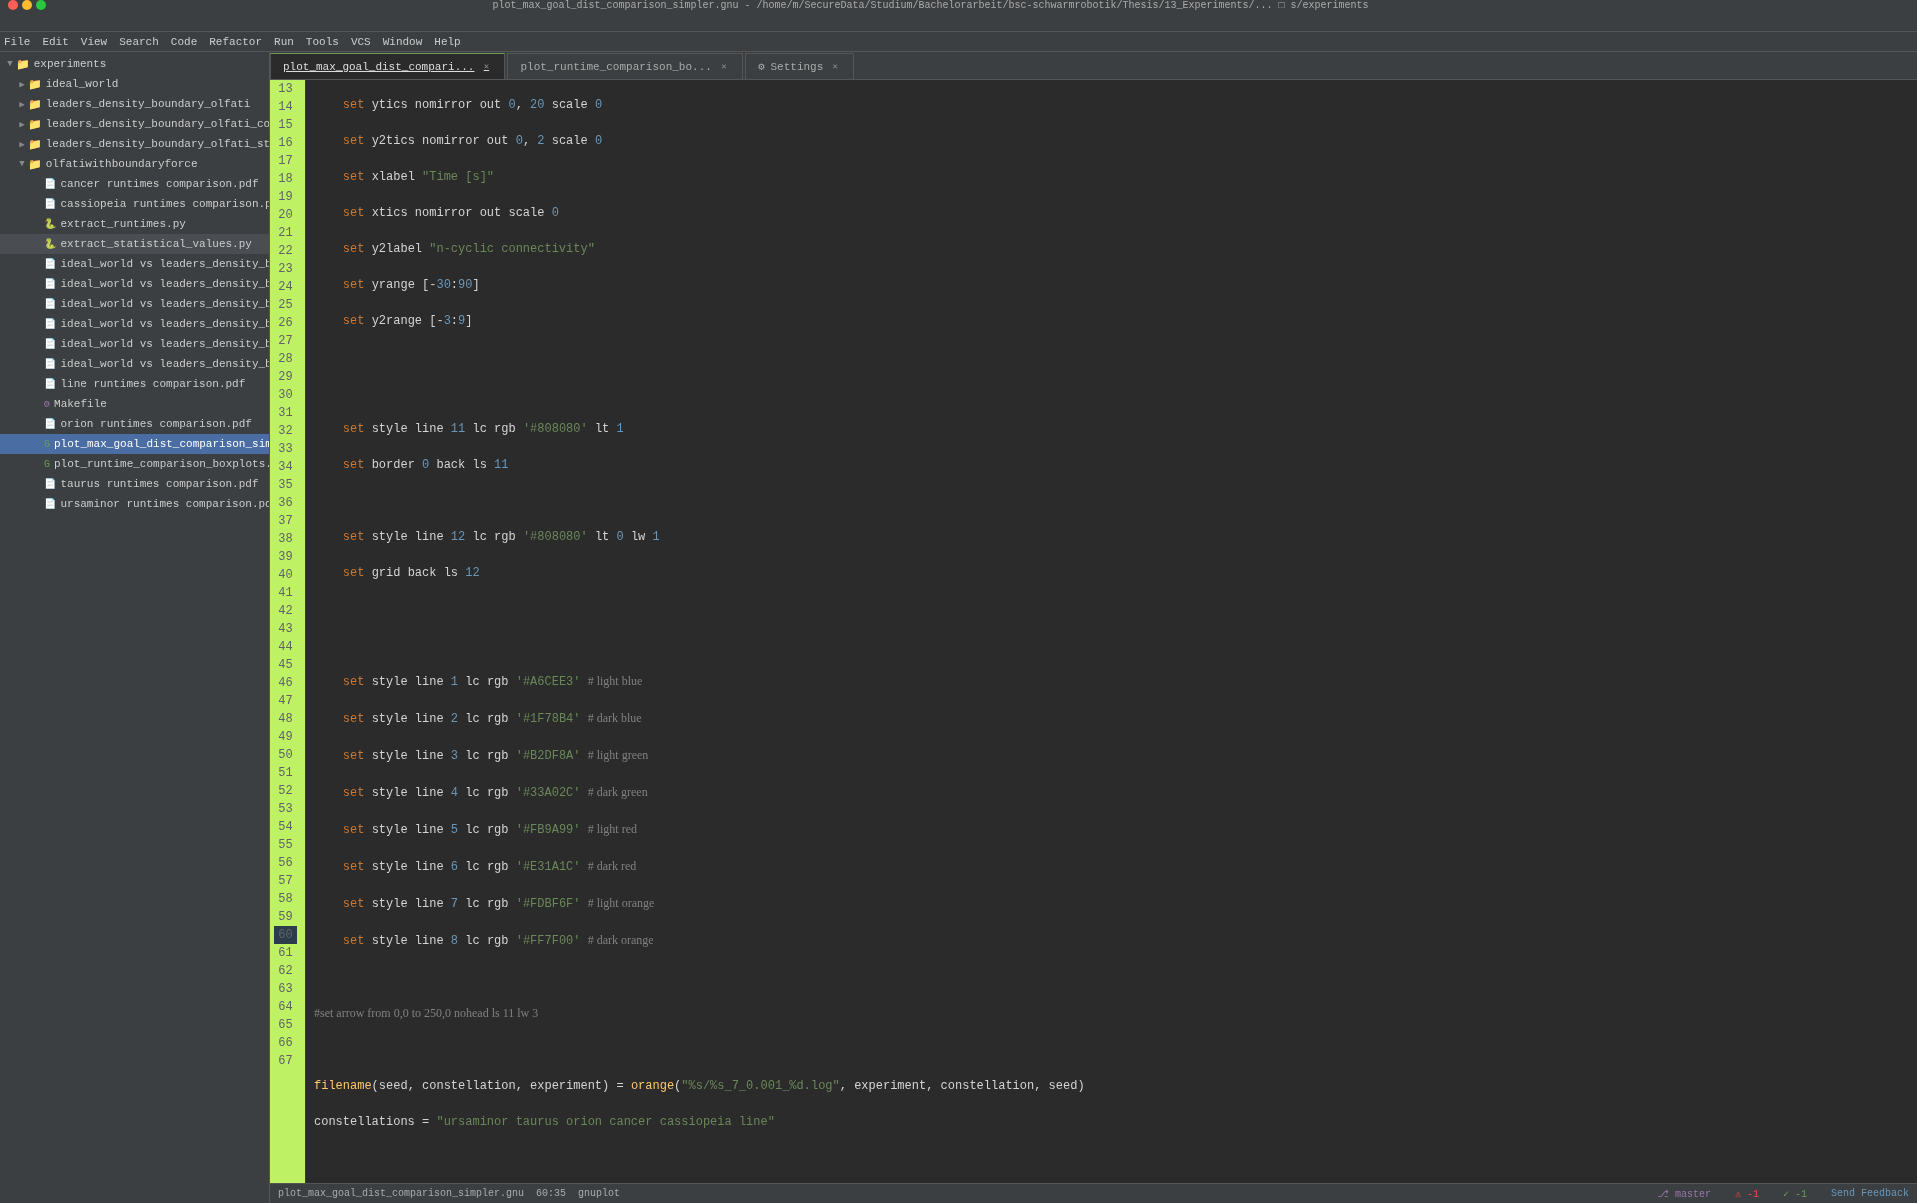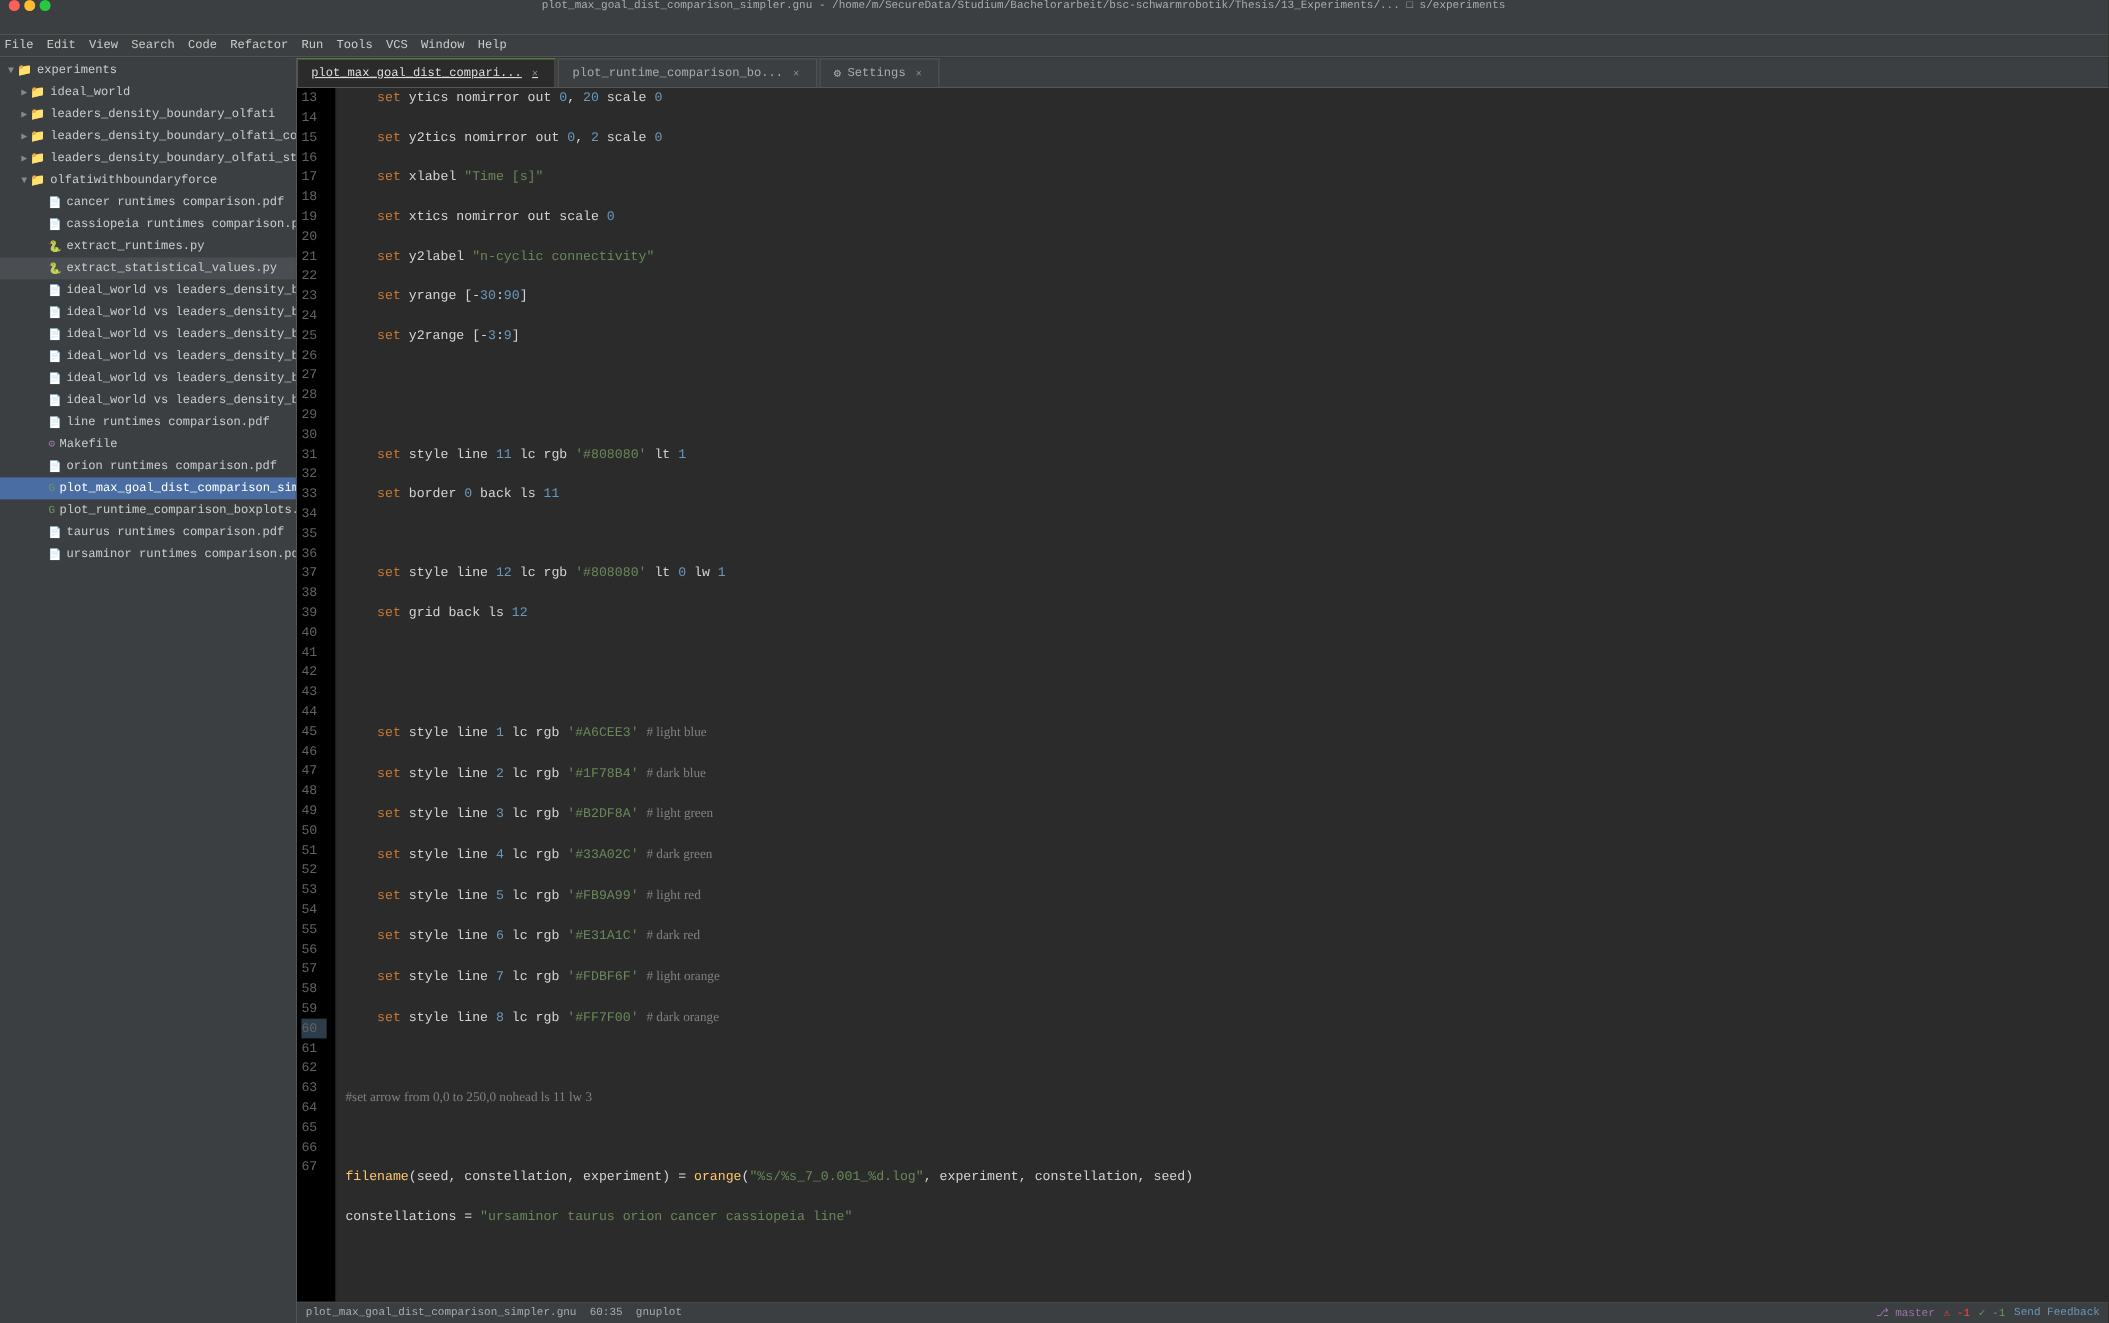--- a/index.html
+++ b/index.html
@@ -174,34 +174,34 @@
     }
 
     
     #code-editor {
       flex: 1;
       overflow: auto;
       background: #2b2b2b;
       display: flex;
     }
     #line-numbers {
-      background: #000000;
+      background: #bef264;
       color: #606366;
       padding: 0 8px 0 4px;
-      text-align: left;
+      text-align: center;
       font-size: 12px;
       line-height: 18px;
       user-select: none;
       border-right: 1px solid #3a3a3a;
       min-width: 36px;
       flex-shrink: 0;
     }
     #code-content {
       flex: 1;
-      padding: 0 8px;
+      padding: 16px 8px;
       font-size: 12px;
       line-height: 18px;
       overflow: visible;
       white-space: pre;
     }
     .code-line {
       display: block;
       min-height: 18px;
     }
 
@@ -220,21 +220,21 @@
       display: flex;
       align-items: center;
       justify-content: space-between;
       padding: 0 8px;
       font-size: 10px;
       color: #aaa;
       border-top: 1px solid #555;
       flex-shrink: 0;
     }
     .status-left { display: flex; gap: 12px; align-items: center; }
-    .status-right { display: flex; gap: 8px; align-items: center; }
+    .status-right { display: flex; gap: 24px; align-items: center; }
     .status-branch { color: #9876aa; }
     .status-error { color: #ff4444; }
     .status-ok { color: #6a9955; }
     .status-feedback { color: #6897bb; cursor: pointer; }
   </style>
 </head>
 <body>
 
 <div id="top-bar">
   <div class="window-icons">

